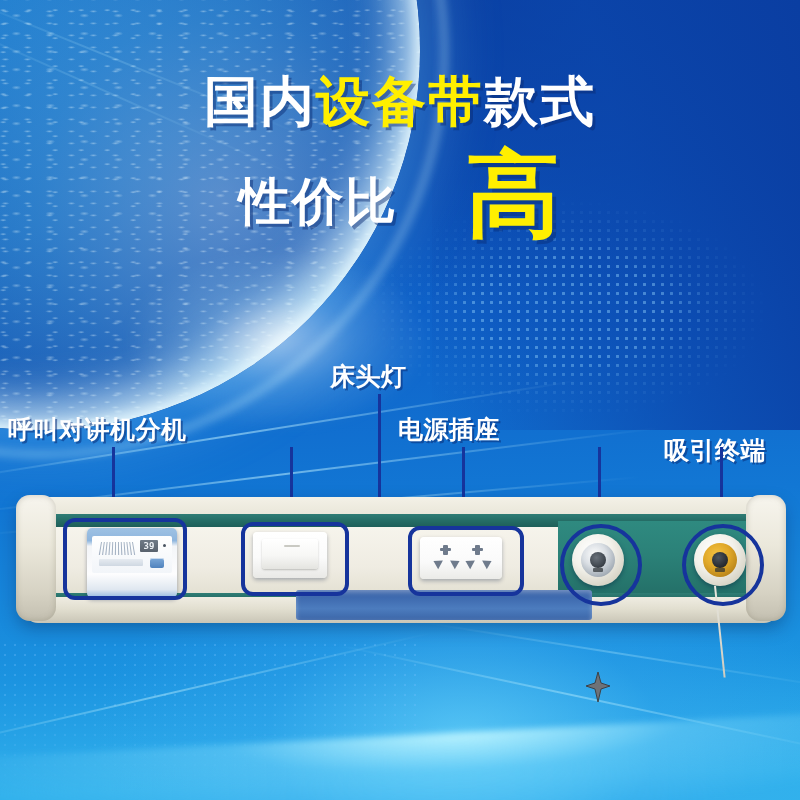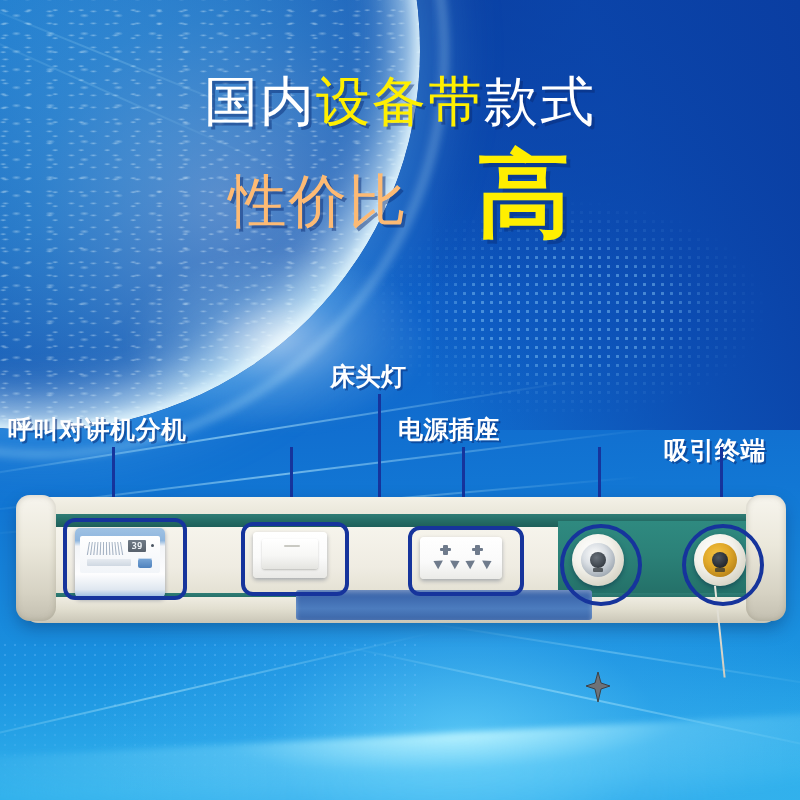--- a/index.html
+++ b/index.html
@@ -91,30 +91,30 @@
   .s8{left:-110px;top:90px;width:430px;transform:rotate(24deg);opacity:.3;}
   .bottom-glow{
     position:absolute;left:-80px;top:735px;width:980px;height:90px;
     background:radial-gradient(ellipse at 55% 0%, rgba(190,245,255,.95) 0%, rgba(120,215,250,.45) 30%, rgba(70,180,240,0) 70%);
     transform:rotate(-3deg);filter:blur(3px);
   }
 
   
   .headline{position:absolute;left:0;top:74px;width:800px;text-align:center;}
   .hl-row1{
-    font-size:54px;font-weight:normal;letter-spacing:2px;line-height:1;
+    font-size:54px;font-weight:bold;letter-spacing:2px;line-height:1;
     white-space:nowrap;
   }
   .hl-row1 .w{color:#ffffff;text-shadow:3px 3px 0 rgba(8,40,110,.45);}
   .hl-row1 .y{color:#ffef00;text-shadow:3px 3px 0 rgba(8,40,110,.45);}
   .hl-row2{
     margin-top:26px;font-size:0;white-space:nowrap;line-height:1;
   }
   .hl-row2 .lead{
-    display:inline-block;font-size:58px;font-weight:normal;color:#fdba74;letter-spacing:2px;
+    display:inline-block;font-size:51px;font-weight:bold;color:#ffffff;letter-spacing:2px;
     text-shadow:3px 3px 0 rgba(8,40,110,.45);
     vertical-align:middle;
   }
   .hl-row2 .gap{display:inline-block;width:68px;}
   .hl-row2 .big{
     display:inline-block;font-size:94px;font-weight:bold;color:#ffef00;letter-spacing:1px;
     text-shadow:4px 4px 0 rgba(8,40,110,.40);
     vertical-align:middle;position:relative;top:-6px;
   }
 
@@ -161,21 +161,21 @@
     background:linear-gradient(180deg,#efece2 0%, #e2dfd0 45%, #c9c5b6 100%);
   }
   .tinted-window{
     position:absolute;left:278px;top:93px;width:296px;height:30px;border-radius:3px;
     background:linear-gradient(180deg,#3a63a8 0%, #3f6bb0 28%, #4c7cbe 62%, #3c66a8 100%);
     box-shadow:inset 0 2px 5px rgba(255,255,255,.35);
   }
 
   
   .intercom{
-    position:absolute;left:75px;top:528px;width:90px;height:70px;border-radius:5px;
+    position:absolute;left:87px;top:528px;width:90px;height:70px;border-radius:5px;
     background:linear-gradient(180deg,#9fc2e4 0%, #8fb6de 18%, #f3f5f8 26%, #fdfdfe 66%, #dfe7f0 88%, #8fb6de 100%);
     box-shadow:0 2px 4px rgba(0,20,60,.35);
   }
   .ic-face{position:absolute;left:5px;top:8px;width:80px;height:37px;background:linear-gradient(180deg,#ffffff 0%,#f2f5f9 100%);border-radius:2px;}
   .ic-speaker{
     position:absolute;left:8px;top:5px;width:34px;height:14px;
     background-image:repeating-linear-gradient(90deg, rgba(120,140,165,.85) 0 1px, rgba(255,255,255,0) 1px 3px);
     opacity:.8;transform:perspective(40px) rotateX(22deg);
   }
   .ic-display{

